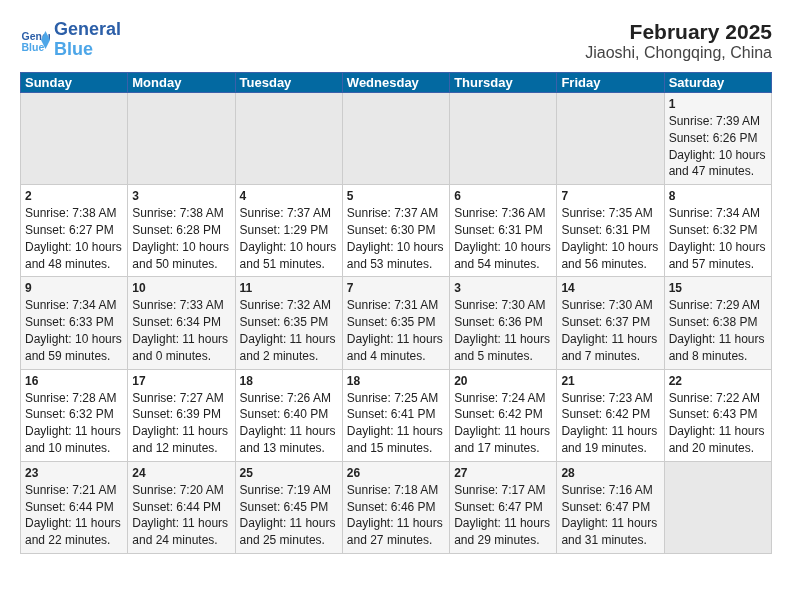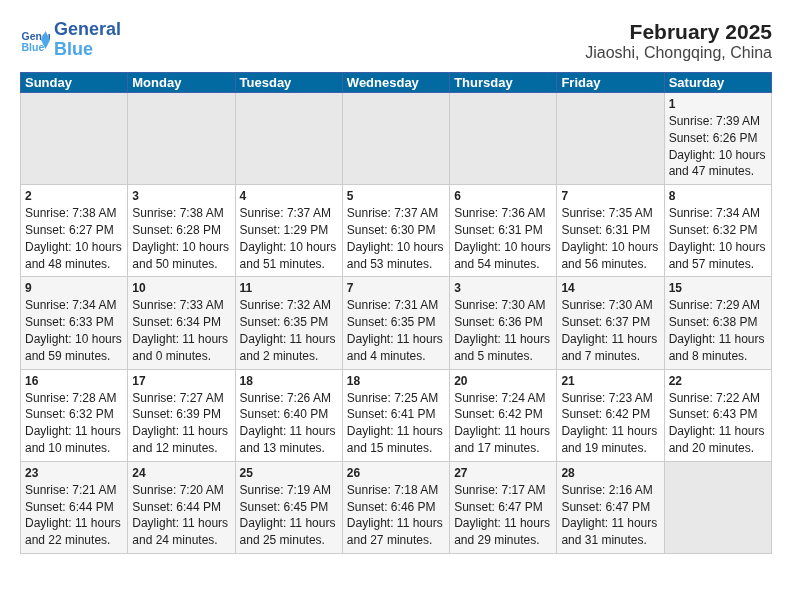--- a/index.html
+++ b/index.html
@@ -288,20 +288,20 @@
 Daylight: 11 hours and 27 minutes.</div>
         </td>
         <td>
           <span class="day-num">27</span>
           <div class="day-info">Sunrise: 7:17 AM
 Sunset: 6:47 PM
 Daylight: 11 hours and 29 minutes.</div>
         </td>
         <td>
           <span class="day-num">28</span>
-          <div class="day-info">Sunrise: 2:16 AM
+          <div class="day-info">Sunrise: 7:16 AM
 Sunset: 6:47 PM
 Daylight: 11 hours and 31 minutes.</div>
         </td>
         <td class="empty-cell"></td>
       </tr>
     </tbody>
 </table>
 
 </body></html>

